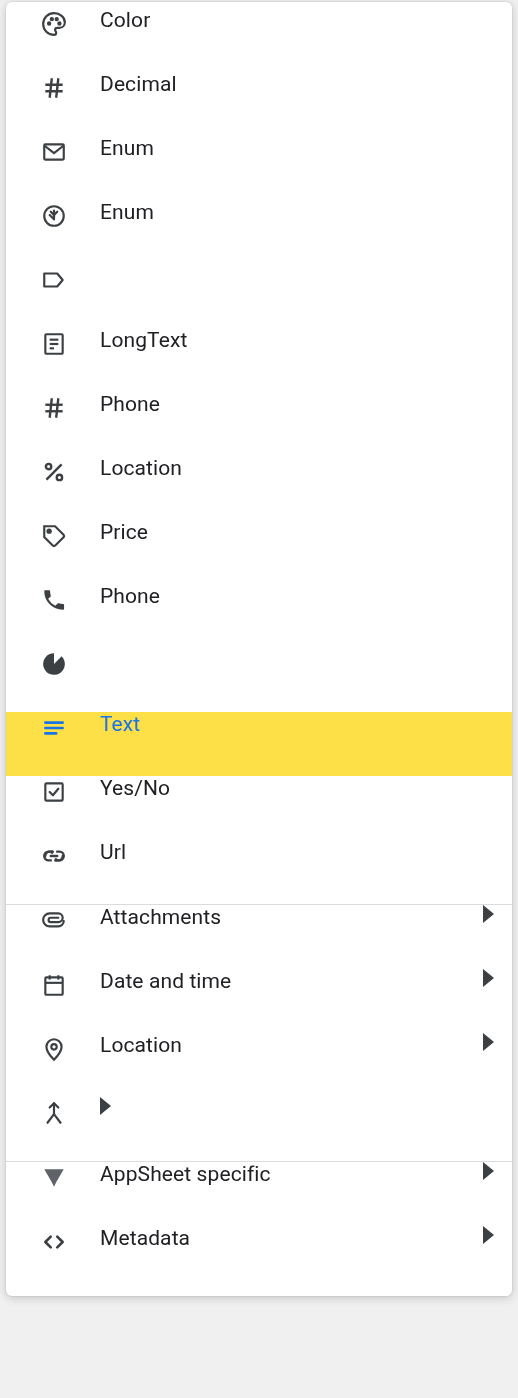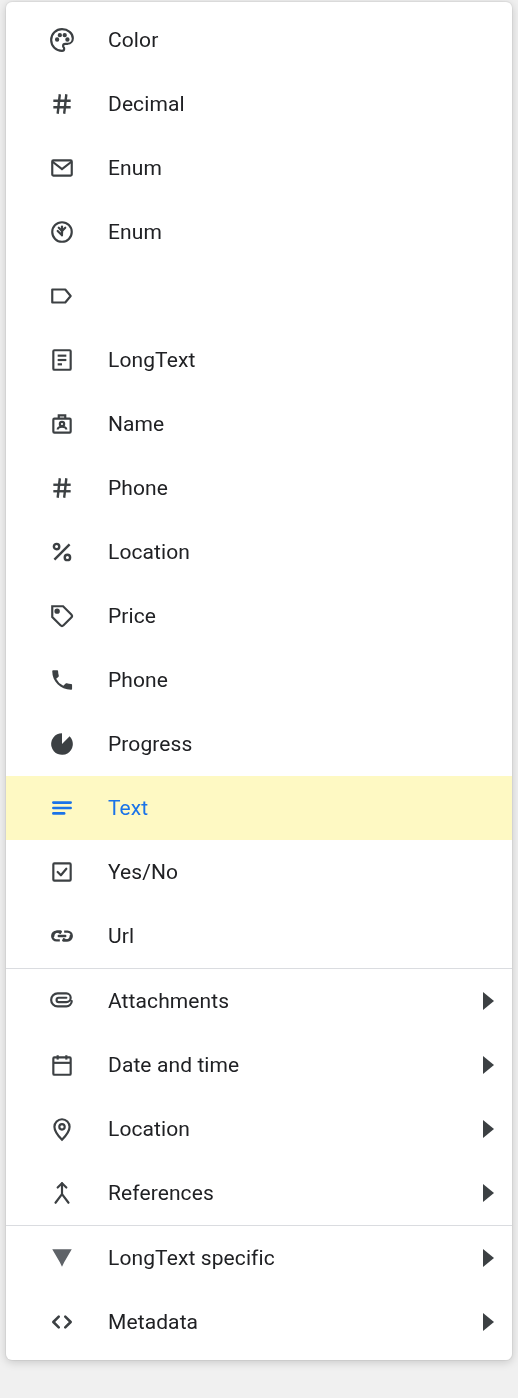--- a/index.html
+++ b/index.html
@@ -19,43 +19,42 @@
       width: 506px;
       margin: 2px auto 0;
       border-radius: 6px;
       box-shadow: 0 2px 10px rgba(0,0,0,0.18), 0 0 0 1px rgba(0,0,0,0.04);
       overflow: hidden;
       padding-top: 6px;
       padding-bottom: 6px;
     }
     .menu-item {
       display: flex;
-      align-items: center;
       height: 64px;
-      padding: 0 18px 0 40px;
+      padding: 0 18px 0 32px;
       cursor: pointer;
       font-size: 21px;
       color: #202124;
       position: relative;
     }
     .menu-item .icon-slot {
       width: 32px;
       height: 32px;
       display: flex;
       align-items: center;
       justify-content: center;
       margin-right: 30px;
       flex: 0 0 32px;
     }
     .menu-item .label {
       flex: 1;
       letter-spacing: 0.1px;
     }
     .menu-item.selected {
-      background: #fef9c3;
+      background: #fde047;
       color: #1a73e8;
     }
     .menu-item.selected .icon-slot svg path,
     .menu-item.selected .icon-slot svg rect,
     .menu-item.selected .icon-slot svg circle,
     .menu-item.selected .icon-slot svg line,
     .menu-item.selected .icon-slot svg polyline {
       stroke: #1a73e8;
     }
     .menu-item .chev {
@@ -138,31 +137,20 @@
       <svg width="26" height="26" viewBox="0 0 24 24" fill="none" stroke="#3c4043" stroke-width="2">
           <rect x="4" y="3" width="16" height="18" rx="1"></rect>
           <line x1="8" y1="8" x2="16" y2="8"></line>
           <line x1="8" y1="12" x2="16" y2="12"></line>
           <line x1="8" y1="16" x2="12" y2="16"></line>
         </svg>
     </span>
     <span class="label">LongText</span>
   </div>
 
-  <div class="menu-item">
-    <span class="icon-slot">
-      <svg width="26" height="26" viewBox="0 0 24 24" fill="none" stroke="#3c4043" stroke-width="2">
-          <rect x="4" y="7" width="16" height="13" rx="1"></rect>
-          <path d="M9 7V4h6v3"></path>
-          <circle cx="12" cy="12" r="2"></circle>
-          <path d="M8 17c0-1.5 2-2.5 4-2.5s4 1 4 2.5"></path>
-        </svg>
-    </span>
-    <span class="label">Name</span>
-  </div>
 
   <div class="menu-item">
     <span class="icon-slot">
       <svg width="26" height="26" viewBox="0 0 24 24" fill="none" stroke="#3c4043" stroke-width="2.2">
           <line x1="4" y1="9" x2="20" y2="9"></line>
           <line x1="4" y1="15" x2="20" y2="15"></line>
           <line x1="10" y1="3" x2="8" y2="21"></line>
           <line x1="16" y1="3" x2="14" y2="21"></line>
         </svg>
     </span>
@@ -199,21 +187,20 @@
     <span class="label">Phone</span>
   </div>
 
   <div class="menu-item">
     <span class="icon-slot">
       <svg width="26" height="26" viewBox="0 0 24 24" fill="#3c4043">
           <path d="M12 2v10l7.07-7.07A10 10 0 0 0 12 2z" fill="#fff" stroke="#3c4043" stroke-width="0"></path>
           <path d="M12 2a10 10 0 1 0 7.07 2.93L12 12z"></path>
         </svg>
     </span>
-    <span class="label">Progress</span>
   </div>
 
   <div class="menu-item selected">
     <span class="icon-slot">
       <svg width="26" height="26" viewBox="0 0 24 24" fill="none" stroke="#1a73e8" stroke-width="2.4" stroke-linecap="round">
           <line x1="4" y1="7" x2="20" y2="7"></line>
           <line x1="4" y1="12" x2="20" y2="12"></line>
           <line x1="4" y1="17" x2="14" y2="17"></line>
         </svg>
     </span>
@@ -281,33 +268,32 @@
   </div>
 
   <div class="menu-item">
     <span class="icon-slot">
       <svg width="26" height="26" viewBox="0 0 24 24" fill="none" stroke="#3c4043" stroke-width="2" stroke-linecap="round" stroke-linejoin="round">
           <path d="M12 3v10"></path>
           <path d="M8 7l4-4 4 4"></path>
           <path d="M6 21l6-8 6 8"></path>
         </svg>
     </span>
-    <span class="label">References</span>
     <span class="chev"></span>
   </div>
 
   <div class="divider"></div>
 
   <div class="menu-item">
     <span class="icon-slot">
       <svg width="26" height="26" viewBox="0 0 24 24" fill="#5f6368">
           <path d="M3 4h18L14 16l-2 4-2-4z"></path>
         </svg>
     </span>
-    <span class="label">LongText specific</span>
+    <span class="label">AppSheet specific</span>
     <span class="chev"></span>
   </div>
 
   <div class="menu-item">
     <span class="icon-slot">
       <svg width="26" height="26" viewBox="0 0 24 24" fill="none" stroke="#3c4043" stroke-width="2.4" stroke-linecap="round" stroke-linejoin="round">
           <polyline points="9,7 4,12 9,17"></polyline>
           <polyline points="15,7 20,12 15,17"></polyline>
         </svg>
     </span>

